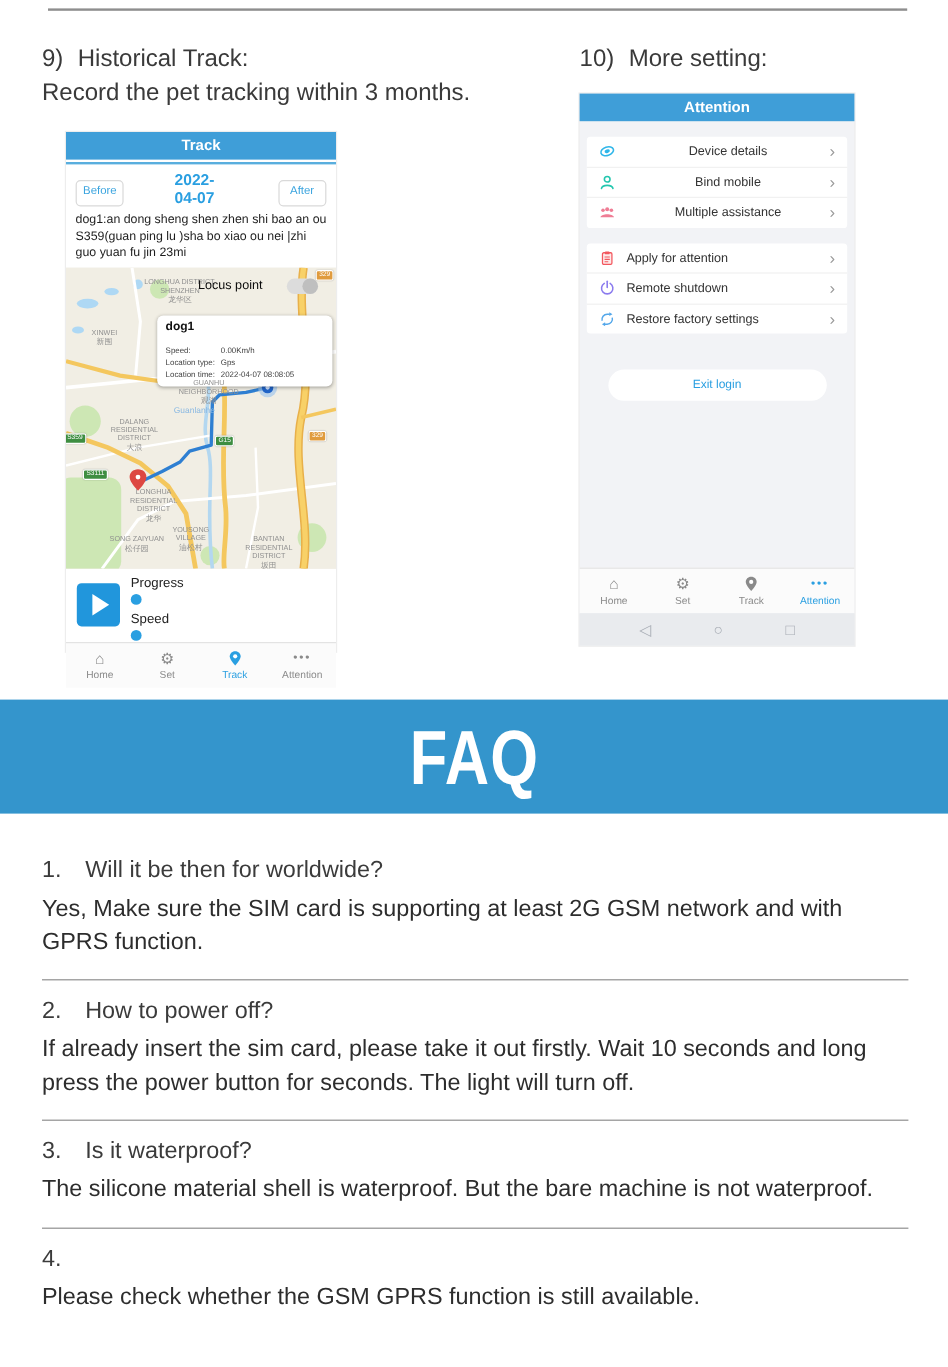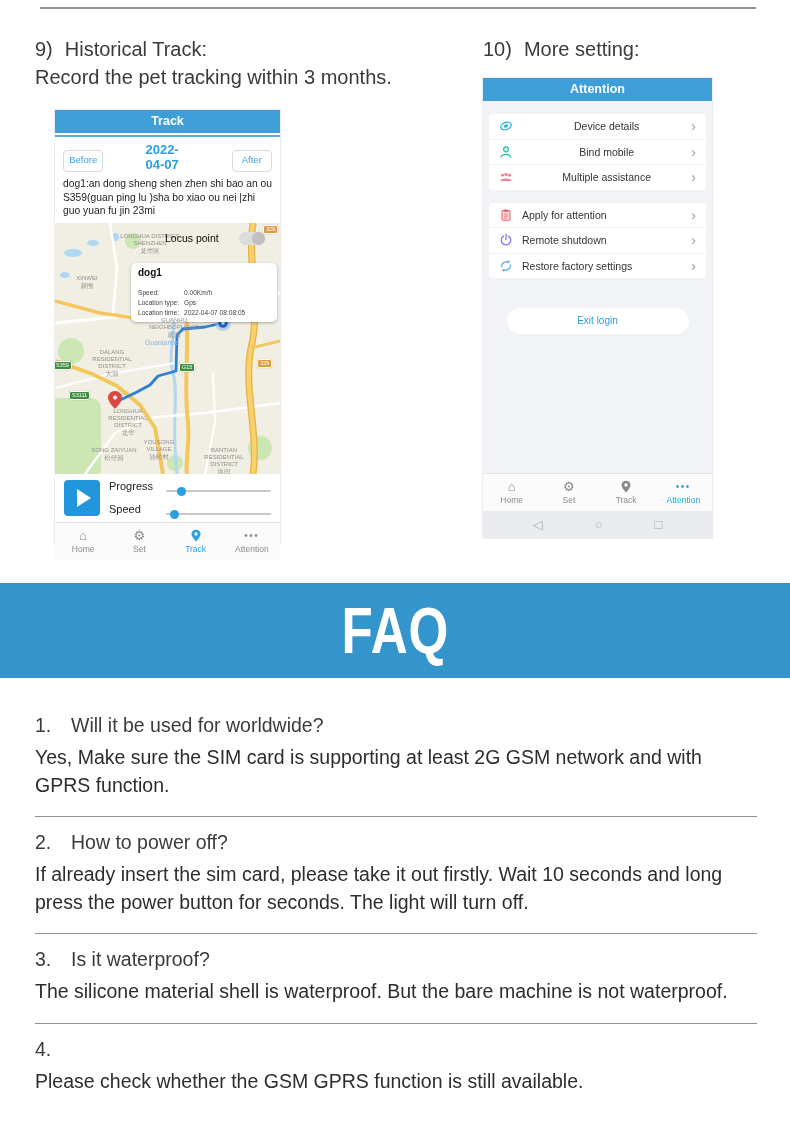--- a/index.html
+++ b/index.html
@@ -36,21 +36,21 @@
   .info-card{position:absolute;left:76px;top:40px;width:132px;background:#fff;border-radius:5px;box-shadow:0 1px 3px rgba(0,0,0,.3);padding:4px 7px 5px;}
   .info-card .t{font-size:10px;font-weight:bold;color:#111;margin-bottom:10px;}
   .info-card .row{font-size:6.6px;color:#444;line-height:1.5;display:flex;}
   .info-card .row .k{width:46px;flex:0 0 auto;}
   .shield{position:absolute;font-size:5.5px;color:#fff;background:#3e8e41;border:1px solid #fff;border-radius:2px;padding:1px 2px;box-shadow:0 0 1px rgba(0,0,0,.4);line-height:1;}
   .shield.orange{background:#e09b3d;}
   .controls{display:flex;align-items:center;gap:9px;padding:6px 9px;background:#fff;flex:0 0 auto;}
   .play-btn{width:36px;height:36px;background:#2196dc;border-radius:4px;display:flex;align-items:center;justify-content:center;flex:0 0 auto;}
   .play-tri{width:0;height:0;border-left:14px solid #fff;border-top:9px solid transparent;border-bottom:9px solid transparent;margin-left:4px;}
   .sliders{flex:1;display:flex;flex-direction:column;gap:11px;}
-  .slider-row{display:flex;align-items:flex-end;gap:7px;}
+  .slider-row{display:flex;align-items:flex-start;gap:7px;flex-direction:column;}
   .slider-row .lbl{font-size:11px;color:#222;width:50px;flex:0 0 auto;}
   .slider-track{flex:1;height:2px;background:#c9c9c9;border-radius:1px;position:relative;}
   .slider-dot{position:absolute;top:-3.5px;width:9px;height:9px;border-radius:50%;background:#2a9fe1;}
 
   
   .bottom-nav{display:flex;background:#fbfbfb;border-top:1px solid #e3e3e3;flex:0 0 auto;height:37px;}
   .nav-item{flex:1;display:flex;flex-direction:column;align-items:center;justify-content:center;color:#8a8a8a;gap:1px;}
   .nav-item .ico{font-size:13px;line-height:13px;height:14px;}
   .nav-item .ico.dots{font-size:10px;letter-spacing:1.5px;}
   .nav-item .lbl{font-size:8.5px;}
@@ -360,21 +360,21 @@
 </div>
 
 <div class="faq-banner">
   <span>FAQ</span>
 </div>
 
 <div class="faq-list">
   <div class="faq-item">
     <div class="faq-q">
       <span class="num">1.</span>
-      <span>Will it be used for worldwide?</span>
+      <span>Will it be then for worldwide?</span>
     </div>
     <div class="faq-a">Yes, Make sure the SIM card is supporting at least 2G GSM network and with GPRS function.</div>
     <hr class="faq-sep">
   </div>
   <div class="faq-item">
     <div class="faq-q">
       <span class="num">2.</span>
       <span>How to power off?</span>
     </div>
     <div class="faq-a">If already insert the sim card, please take it out firstly. Wait 10 seconds and long press the power button for seconds. The light will turn off.</div>

